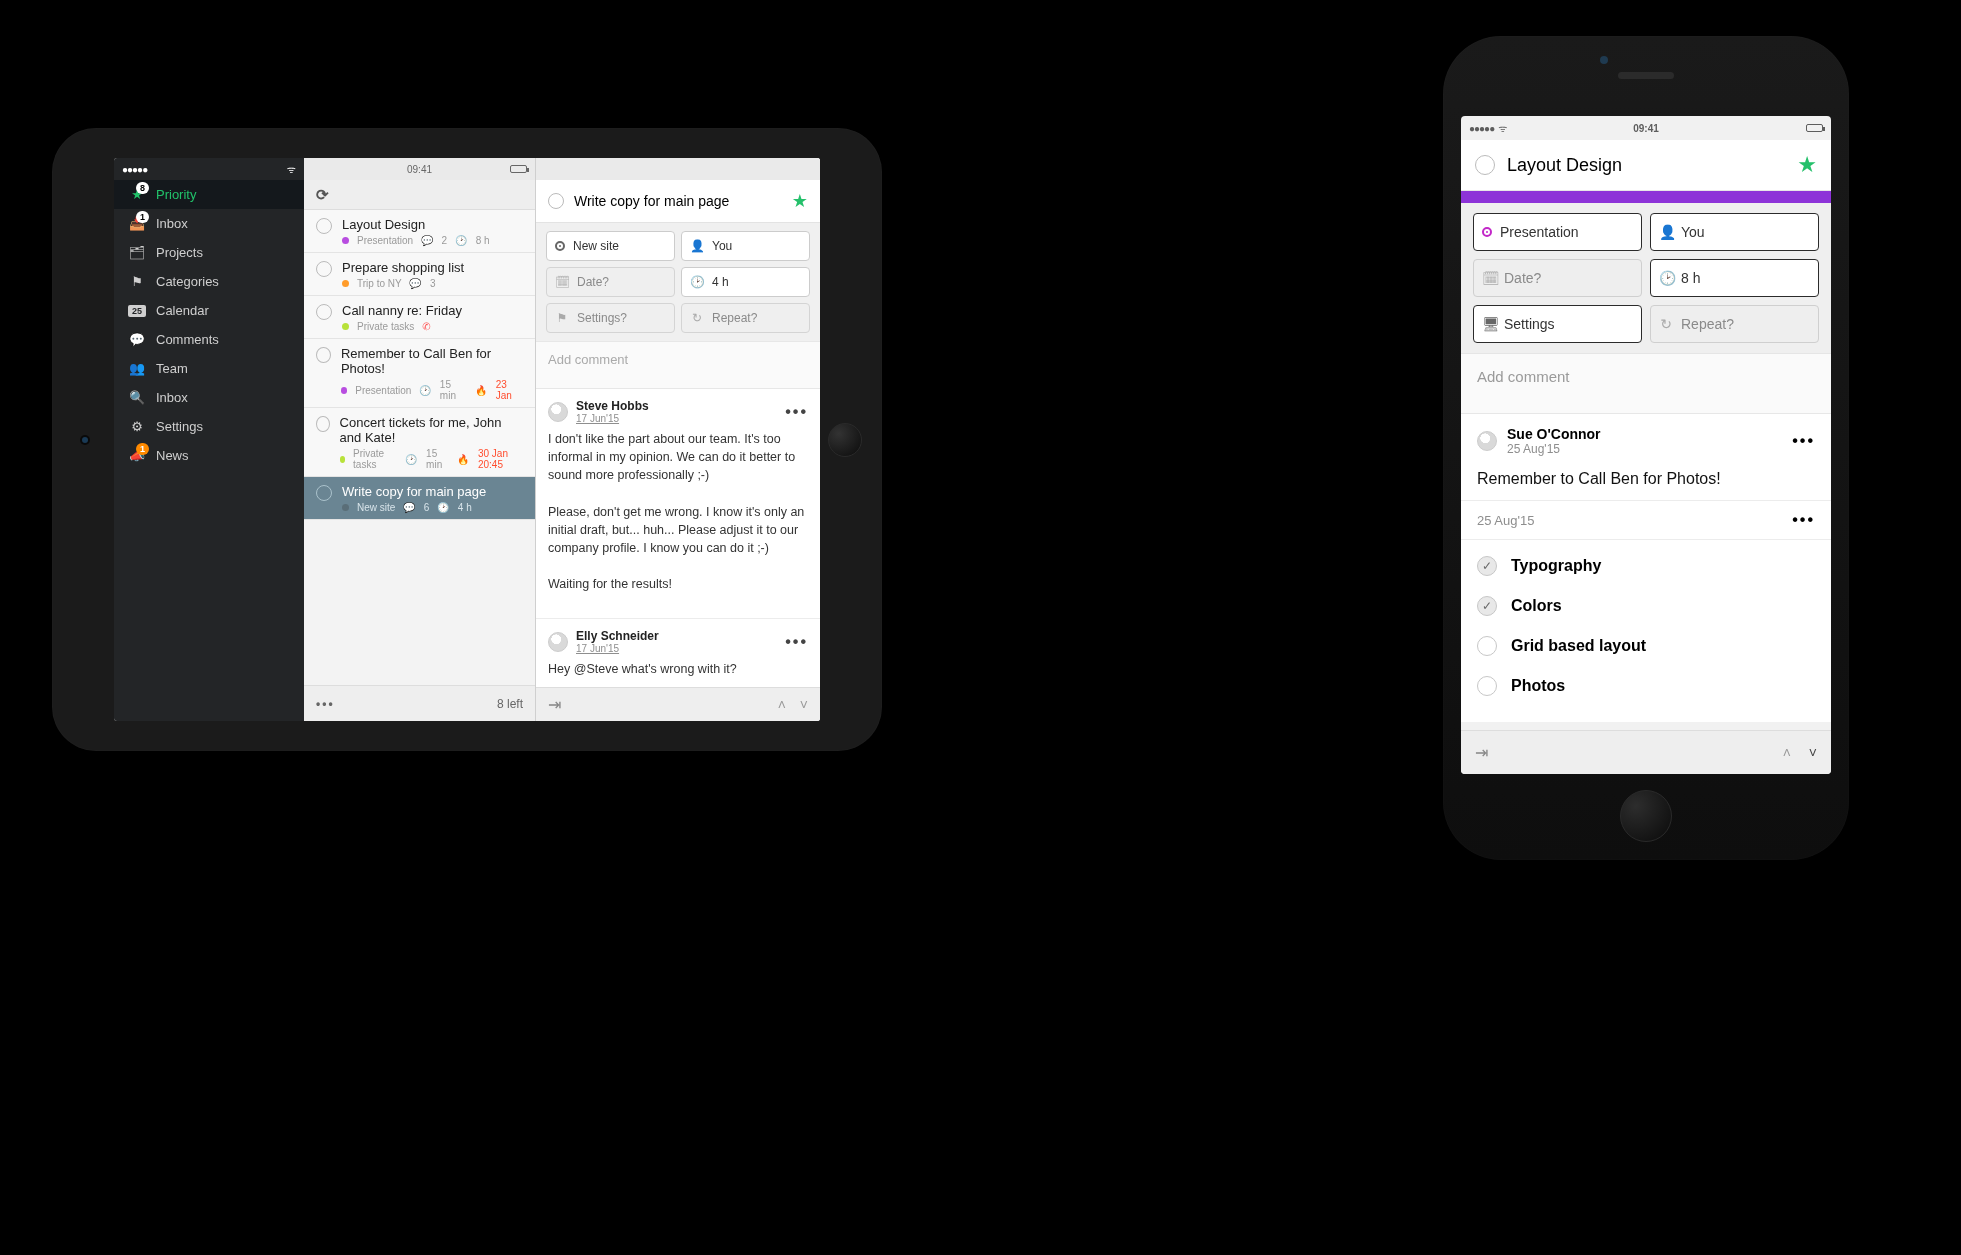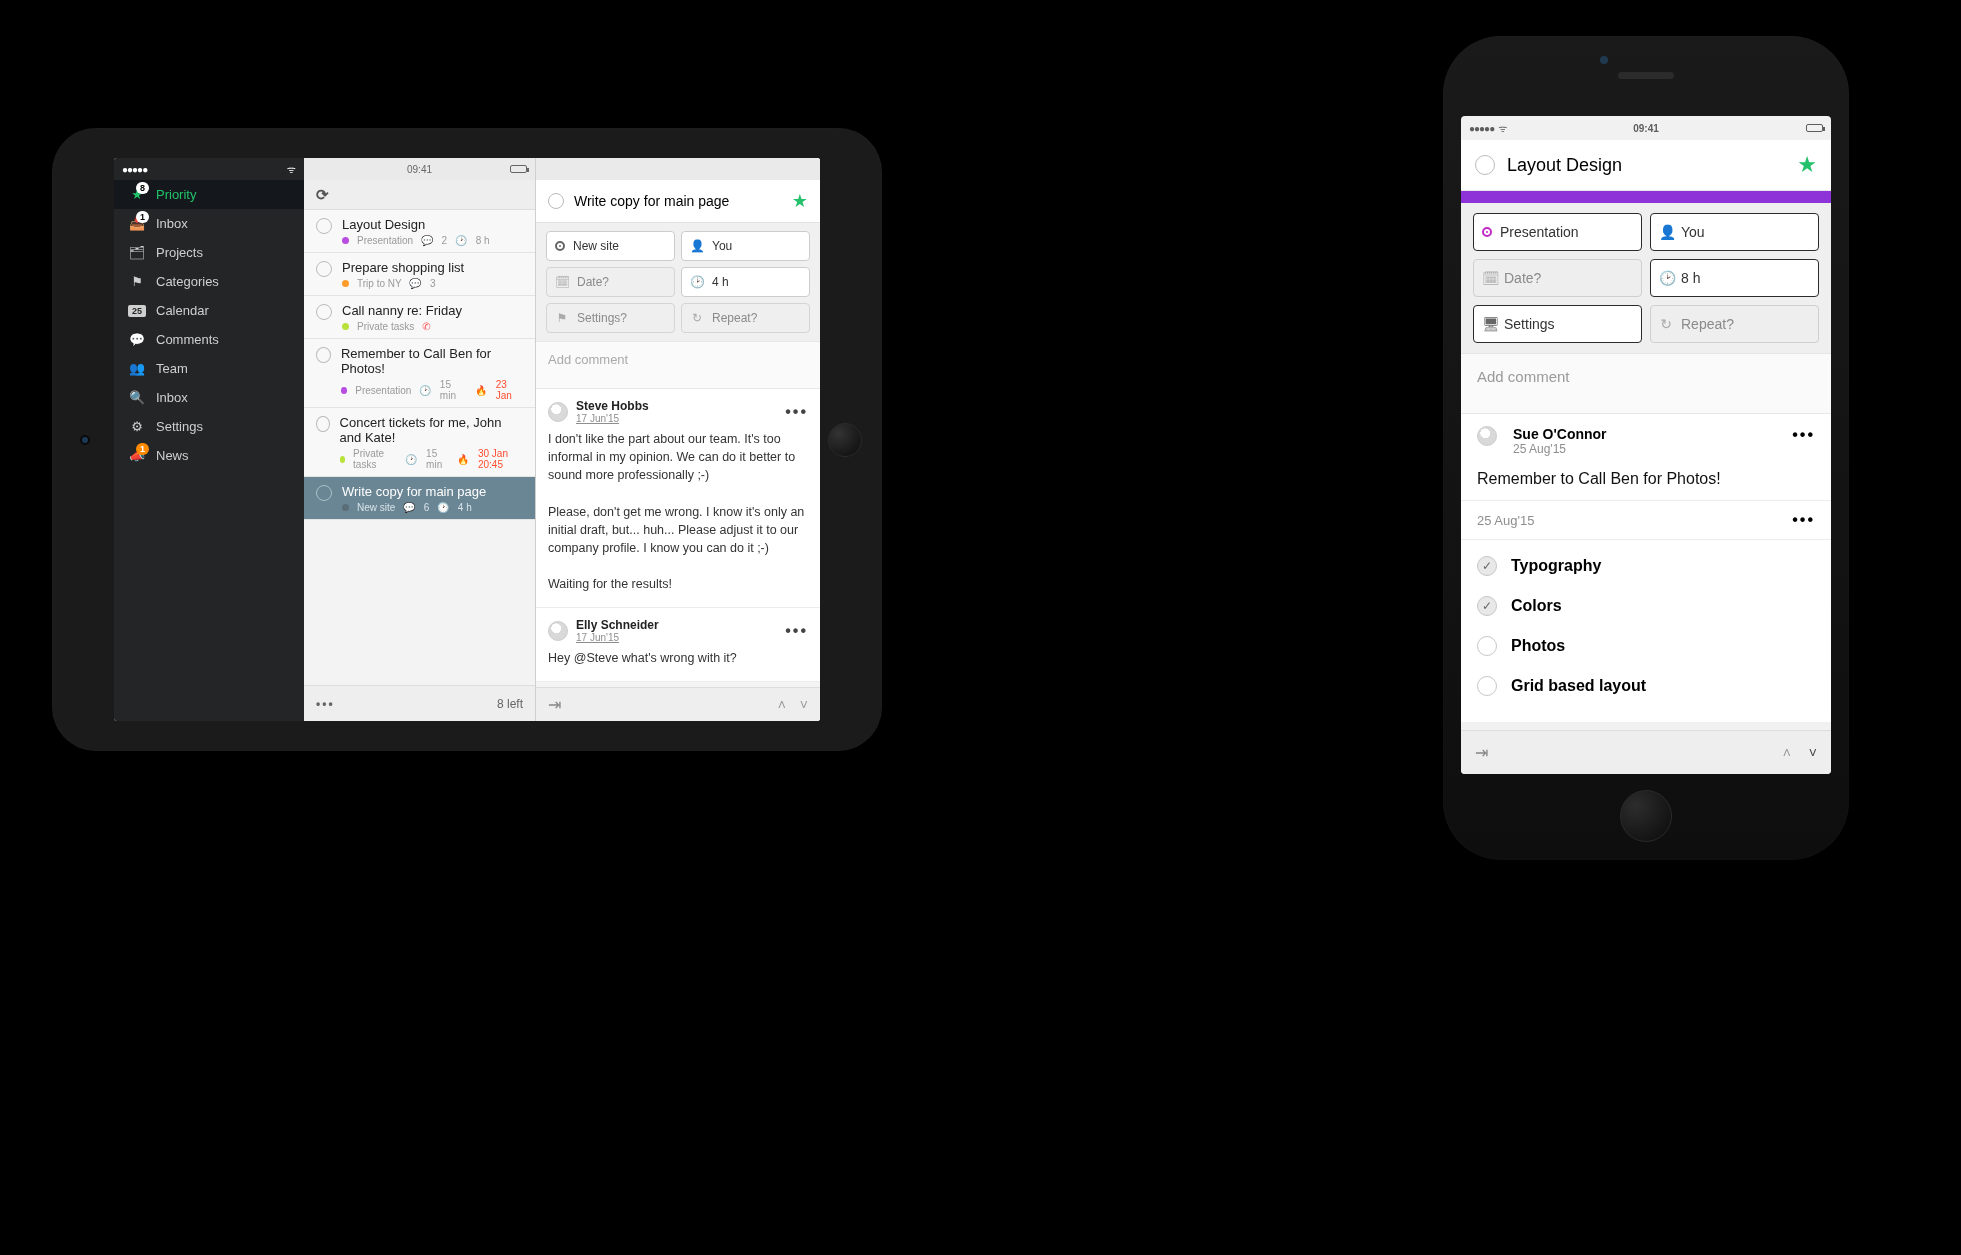--- a/index.html
+++ b/index.html
@@ -70,21 +70,21 @@
   .pill { border:1px solid #ccc; border-radius:4px; background:#fff; height:30px;
     display:flex; align-items:center; gap:8px; padding:0 8px; font-size:12px; color:#333; cursor:pointer;}
   .pill.muted { background:#efefef; color:#8a8a8a; border-color:#d4d4d4;}
   .pill .pic { width:14px; text-align:center; color:#666; }
   .pill.muted .pic { color:#aaa;}
   .radio { width:10px;height:10px;border:2px solid #666;border-radius:50%; position:relative;}
   .radio::after{content:"";position:absolute;inset:2px;border-radius:50%;background:#666;}
   .radio.pink{ border-color:#c227c8;} .radio.pink::after{ background:#c227c8;}
 
   .comment-box { padding:10px 12px; color:#aaa; font-size:13px; background:#fafafa; border-top:1px solid #e7e7e7; border-bottom:1px solid #e7e7e7; min-height:48px;}
-  .comment { padding:10px 12px 10px; background:#fff; border-bottom:1px solid #ececec;}
+  .comment { padding:10px 12px 21px; background:#fff; border-bottom:1px solid #ececec;}
   .comment .head { display:flex; align-items:center; gap:8px; }
   .comment .avatar, .avatar { width:20px; height:20px; border-radius:50%; background:radial-gradient(circle at 40% 35%, #fff 0 30%, #d9d9d9 31% 100%); border:1px solid #ccc;}
   .comment .name { font-size:12px; font-weight:700; color:#222;}
   .comment .date { font-size:10px; color:#8e8e8e;text-decoration:underline;}
   .comment .more { margin-left:auto; color:#444; letter-spacing:2px; font-weight:700;}
   .comment .body { font-size:12.5px; color:#333; padding:6px 0 4px; line-height:1.45;}
   .detail-foot { margin-top:auto; height:34px; border-top:1px solid #ddd; background:#eee;
     display:flex; align-items:center; padding:0 12px; color:#888;}
 
   
@@ -102,21 +102,21 @@
     display:flex; flex-direction:column;}
   .ph-header{ background:#fff; display:flex; align-items:center; gap:12px; padding:12px 14px; border-bottom:1px solid #e7e7e7; }
   .ph-header .chk{ width:20px; height:20px; border:1.5px solid #bbb; border-radius:50%;}
   .ph-header .title{ font-size:18px; flex:1;}
   .purple-strip{ height:12px; background:#8d33d8;}
   .ph-pills{ padding:10px 12px; display:grid; grid-template-columns:1fr 1fr; gap:8px; background:#efefef; border-bottom:1px solid #e5e5e5;}
   .ph-pills .pill{ border:1.5px solid #2b2b2b; height:38px; font-size:14px; }
   .ph-pills .pill.muted{ border-color:#cfcfcf; background:#eee; color:#8a8a8a;}
   .ph-add{ padding:14px 16px 28px; color:#9a9a9a; font-size:15px; background:#fafafa; border-bottom:1px solid #e7e7e7;}
   .ph-comment{ padding:12px 16px; background:#fff; border-bottom:1px solid #ececec;}
-  .ph-comment .head{ display:flex; align-items:flex-start; gap:16px;}
+  .ph-comment .head{ display:flex; align-items:center; gap:10px;}
   .ph-comment .name{ font-weight:700; font-size:14px;}
   .ph-comment .date{ font-size:12px; color:#8e8e8e;}
   .ph-comment .more{ margin-left:auto; font-weight:700; letter-spacing:2px;}
   .ph-comment .body{ padding-top:14px; font-size:16px; color:#111;}
   .subbar{ padding:10px 16px; background:#fff; border-bottom:1px solid #ececec; display:flex; align-items:center;}
   .subbar .date{ font-size:13px; color:#8e8e8e;}
   .subbar .more{ margin-left:auto; font-weight:700; letter-spacing:2px;}
   .checklist{ background:#fff; padding:6px 16px 16px;}
   .cl-item{ display:flex; align-items:center; gap:14px; padding:10px 0;}
   .cl-chk{ width:20px;height:20px;border:1.5px solid #c7c7c7;border-radius:50%; display:flex;align-items:center;justify-content:center;
@@ -424,25 +424,25 @@
         <div class="cl-item">
           <span class="cl-chk done">✓</span>
           <span class="cl-label">Typography</span>
         </div>
         <div class="cl-item">
           <span class="cl-chk done">✓</span>
           <span class="cl-label">Colors</span>
         </div>
         <div class="cl-item">
           <span class="cl-chk"></span>
-          <span class="cl-label">Photos</span>
+          <span class="cl-label">Grid based layout</span>
         </div>
         <div class="cl-item">
           <span class="cl-chk"></span>
-          <span class="cl-label">Grid based layout</span>
+          <span class="cl-label">Photos</span>
         </div>
       </div>
 
     <div class="ph-foot">
       <span>⇥</span>
       <span style="margin-left:auto" class="caret">˄</span>
       <span style="margin-left:18px;color:#444" class="caret">˅</span>
     </div>
   </div>
 </div>

